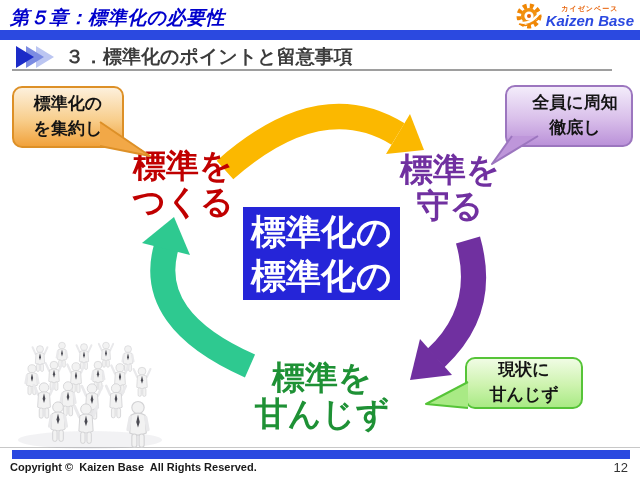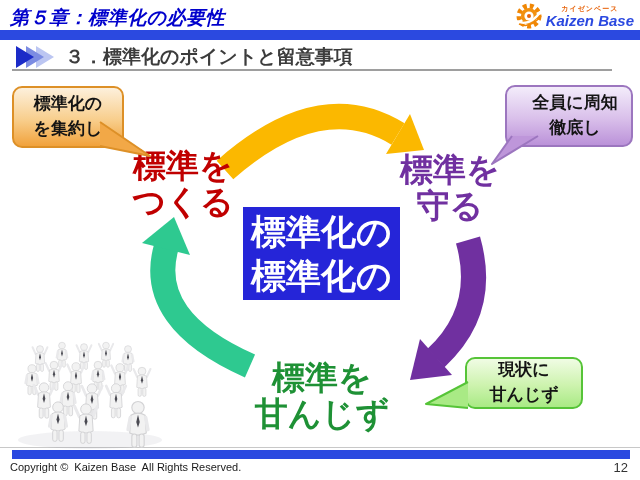--- a/index.html
+++ b/index.html
@@ -46,21 +46,21 @@
   .tail-status { left:420px; top:378px; }
 
   
   .crowd { position:absolute; left:10px; top:312px; z-index:1; }
   .crowd .skin { fill:#F2F2F2; stroke:#D2D2D4; stroke-width:1; }
   .crowd .limb { stroke:#E9E9EB; stroke-width:3.2; stroke-linecap:round; fill:none; }
 
   
   .footer-line { position:absolute; left:0; top:447px; width:640px; height:1px; background:#C8C8C8; }
   .footer-bar { position:absolute; left:12px; top:450px; width:618px; height:9px; background:#2B49E0; }
-  .copyright { position:absolute; left:10px; top:461px; font-size:11px; font-weight:normal; color:#1A1A1A; white-space:pre; }
+  .copyright { position:absolute; left:10px; top:461px; font-size:11px; font-weight:bold; color:#1A1A1A; white-space:pre; }
   .page-number { position:absolute; right:12px; top:460px; font-size:13px; color:#333333; }
 </style>
 </head>
 <body>
 
 <div class="slide">
 
   <div class="chapter-title">第５章：標準化の必要性</div>
 
   <div class="logo">

